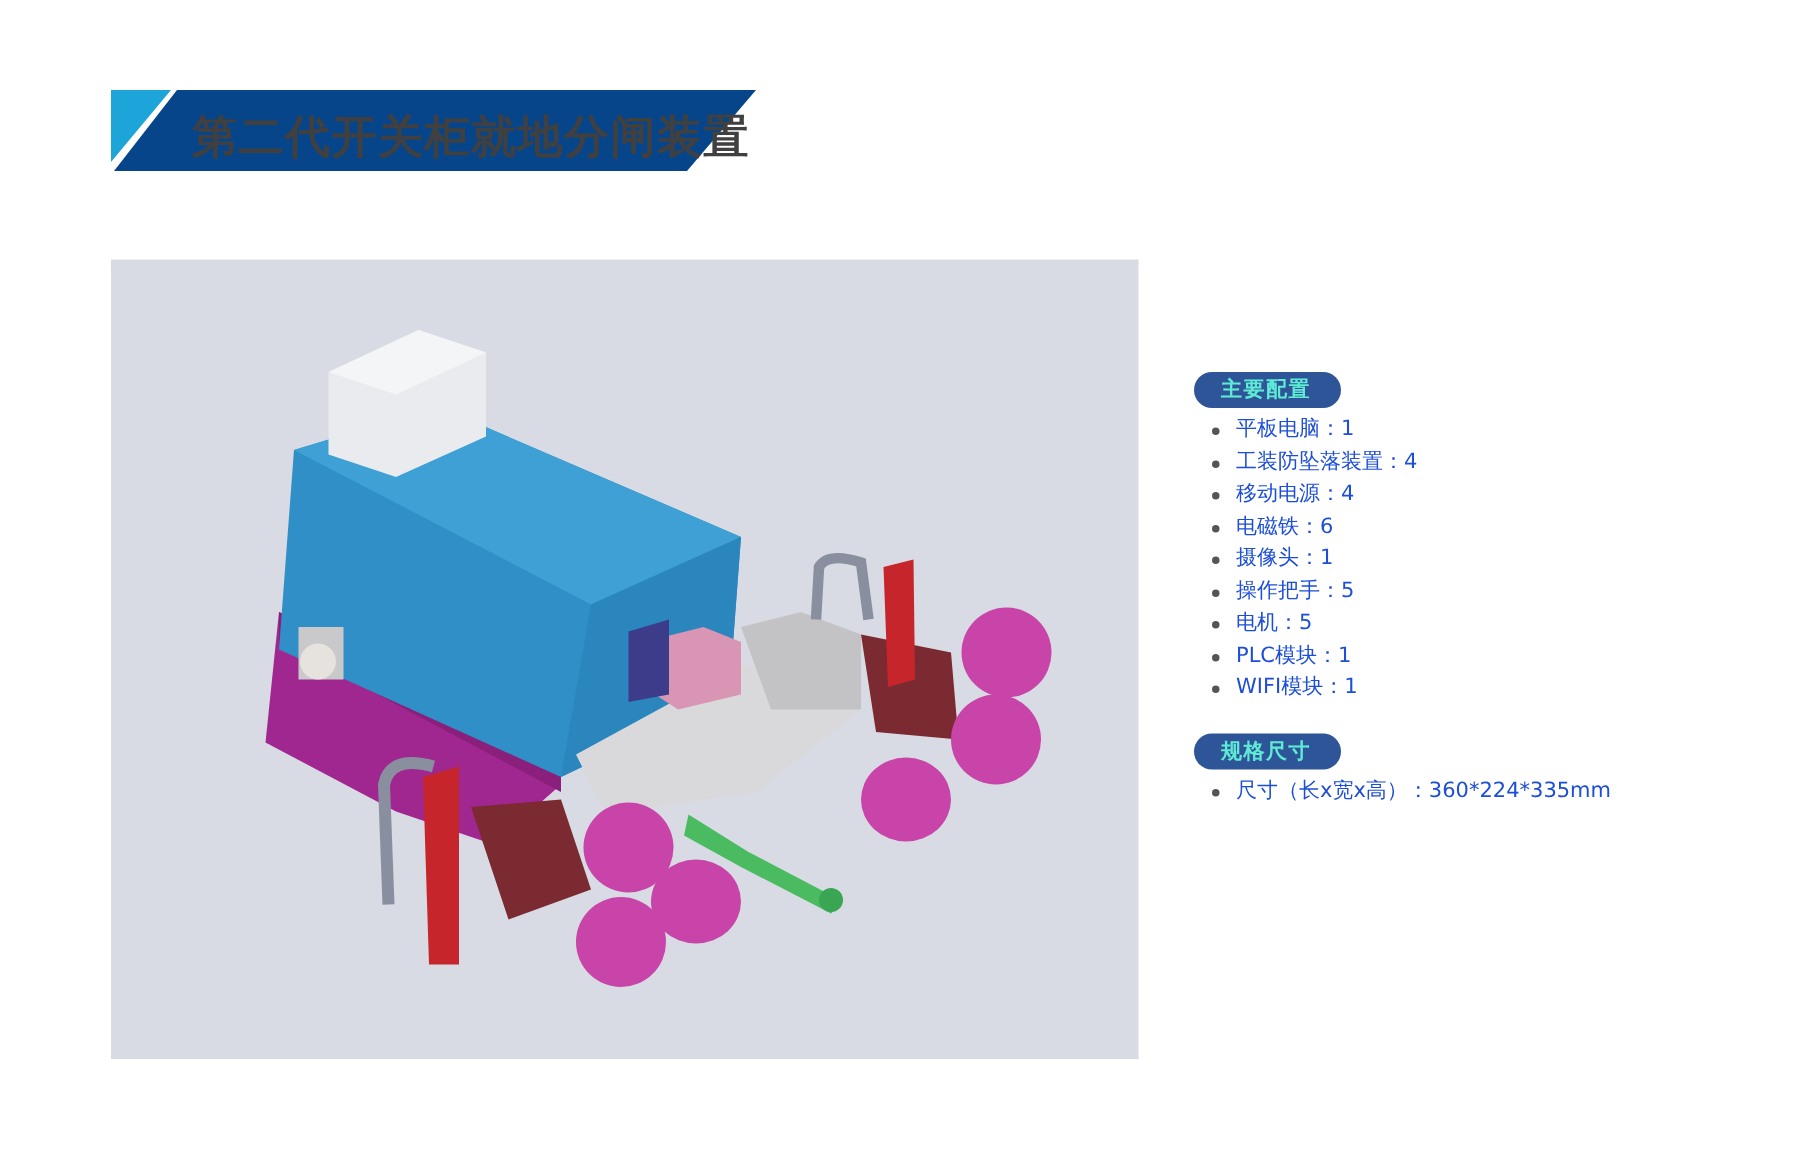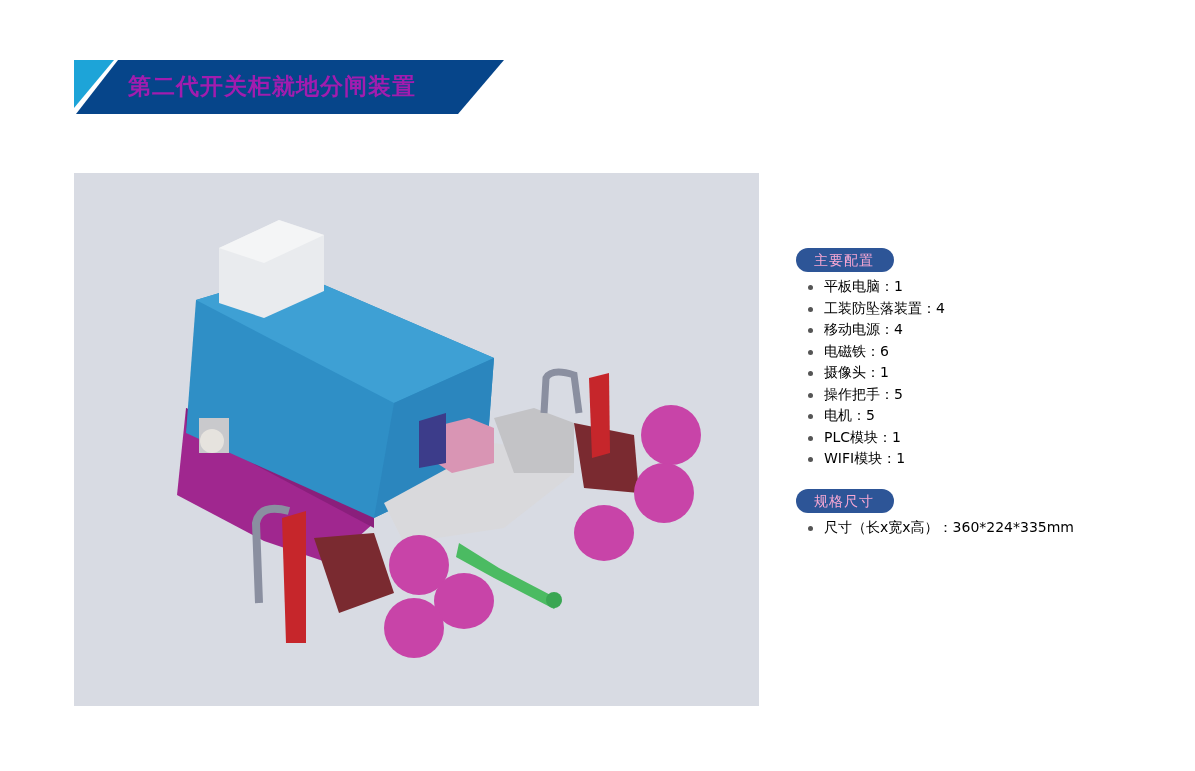--- a/index.html
+++ b/index.html
@@ -3,34 +3,34 @@
 <meta charset="utf-8">
 <style>
   html, body { margin:0; padding:0; }
   body {
     width:1195px; height:771px; background:#ffffff; position:relative; overflow:hidden;
     font-family: "DejaVu Sans", "Liberation Sans", sans-serif; color:#333;
   }
   .banner { position:absolute; left:74px; top:60px; width:430px; height:54px; }
   .banner svg { position:absolute; left:0; top:0; }
   .banner-title {
-    position:absolute; left:54px; top:11px; font-size:23px; font-weight:bold; color:#a21caf;
+    position:absolute; left:54px; top:11px; font-size:30px; font-weight:bold; color:#404040;
     letter-spacing:1px; white-space:nowrap;
   }
   .photo {
     position:absolute; left:74px; top:173px; width:685px; height:533px; background:#d8dbe3; overflow:hidden;
   }
   .photo svg { position:absolute; left:0; top:0; }
   .spec { position:absolute; left:796px; }
   .pill {
-    display:inline-block; background:#2d5597; color:#f9a8d4; font-size:14px; font-weight:normal;
+    display:inline-block; background:#2d5597; color:#5eead4; font-size:14px; font-weight:bold;
     height:24px; line-height:24px; padding:0 20px 0 18px; border-radius:12px; letter-spacing:1px;
   }
   ul { list-style:none; margin:4px 0 0 0; padding:0; }
-  li { position:relative; padding-left:28px; font-size:14px; color:#000000; height:21.5px; line-height:21.5px; white-space:nowrap; }
+  li { position:relative; padding-left:28px; font-size:14px; color:#1d4ed8; height:21.5px; line-height:21.5px; white-space:nowrap; }
   li::before { content:""; position:absolute; left:12px; top:9px; width:5px; height:5px; border-radius:50%; background:#555; }
 </style>
 </head>
 <body>
 
 <div class="banner">
   <svg width="430" height="54">
     <polygon points="0,0 40,0 0,48" fill="#1da4d8"></polygon>
     <polygon points="44,0 430,0 384,54 2,54" fill="#06458a"></polygon>
   </svg>

